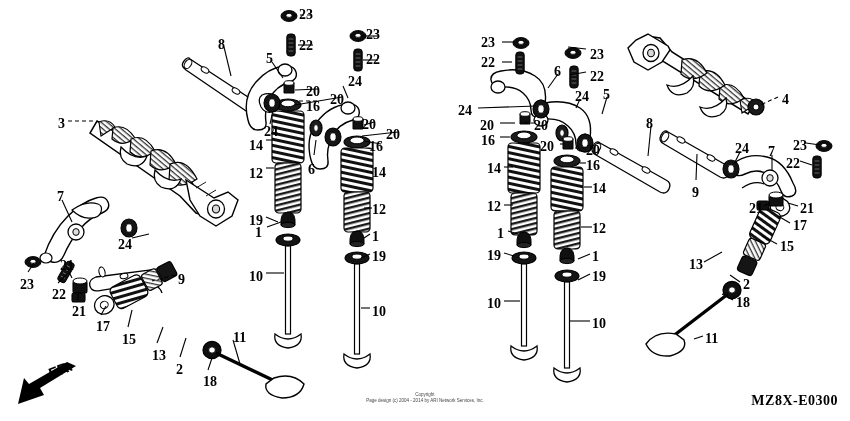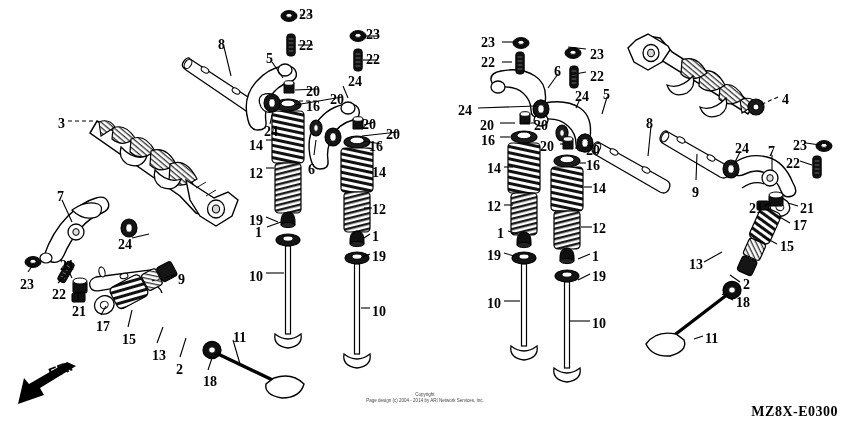--- a/index.html
+++ b/index.html
@@ -3,21 +3,21 @@
 <meta charset="utf-8">
 <title>Parts Diagram</title>
 <style>
   html,body{margin:0;padding:0;background:#ffffff;}
   body{width:850px;height:421px;overflow:hidden;
        font-family:"Liberation Serif",serif;color:#000;}
   #sheet{position:relative;width:850px;height:421px;background:#fff;}
   svg.art{position:absolute;left:0;top:0;width:850px;height:421px;}
   .cn{position:absolute;font-family:"Liberation Serif",serif;font-weight:bold;
       font-size:14px;line-height:14px;color:#000;white-space:nowrap;}
-  .pn{position:absolute;right:12px;bottom:1px;font-family:"Liberation Serif",serif;
+  .pn{position:absolute;right:12px;bottom:12px;font-family:"Liberation Serif",serif;
       font-weight:bold;font-size:14px;letter-spacing:.5px;}
   .cr{position:absolute;left:0;right:0;bottom:18px;text-align:center;
       font-family:"Liberation Sans",sans-serif;font-size:4.5px;line-height:5.5px;
       color:#444;}
   .fr{position:absolute;left:14px;top:362px;width:86px;height:44px;}
   .frtxt{position:absolute;left:46px;top:366px;font-family:"Liberation Sans",sans-serif;
          font-weight:bold;font-size:15px;transform:rotate(-22deg);transform-origin:0 0;}
 </style>
 </head>
 <body>

